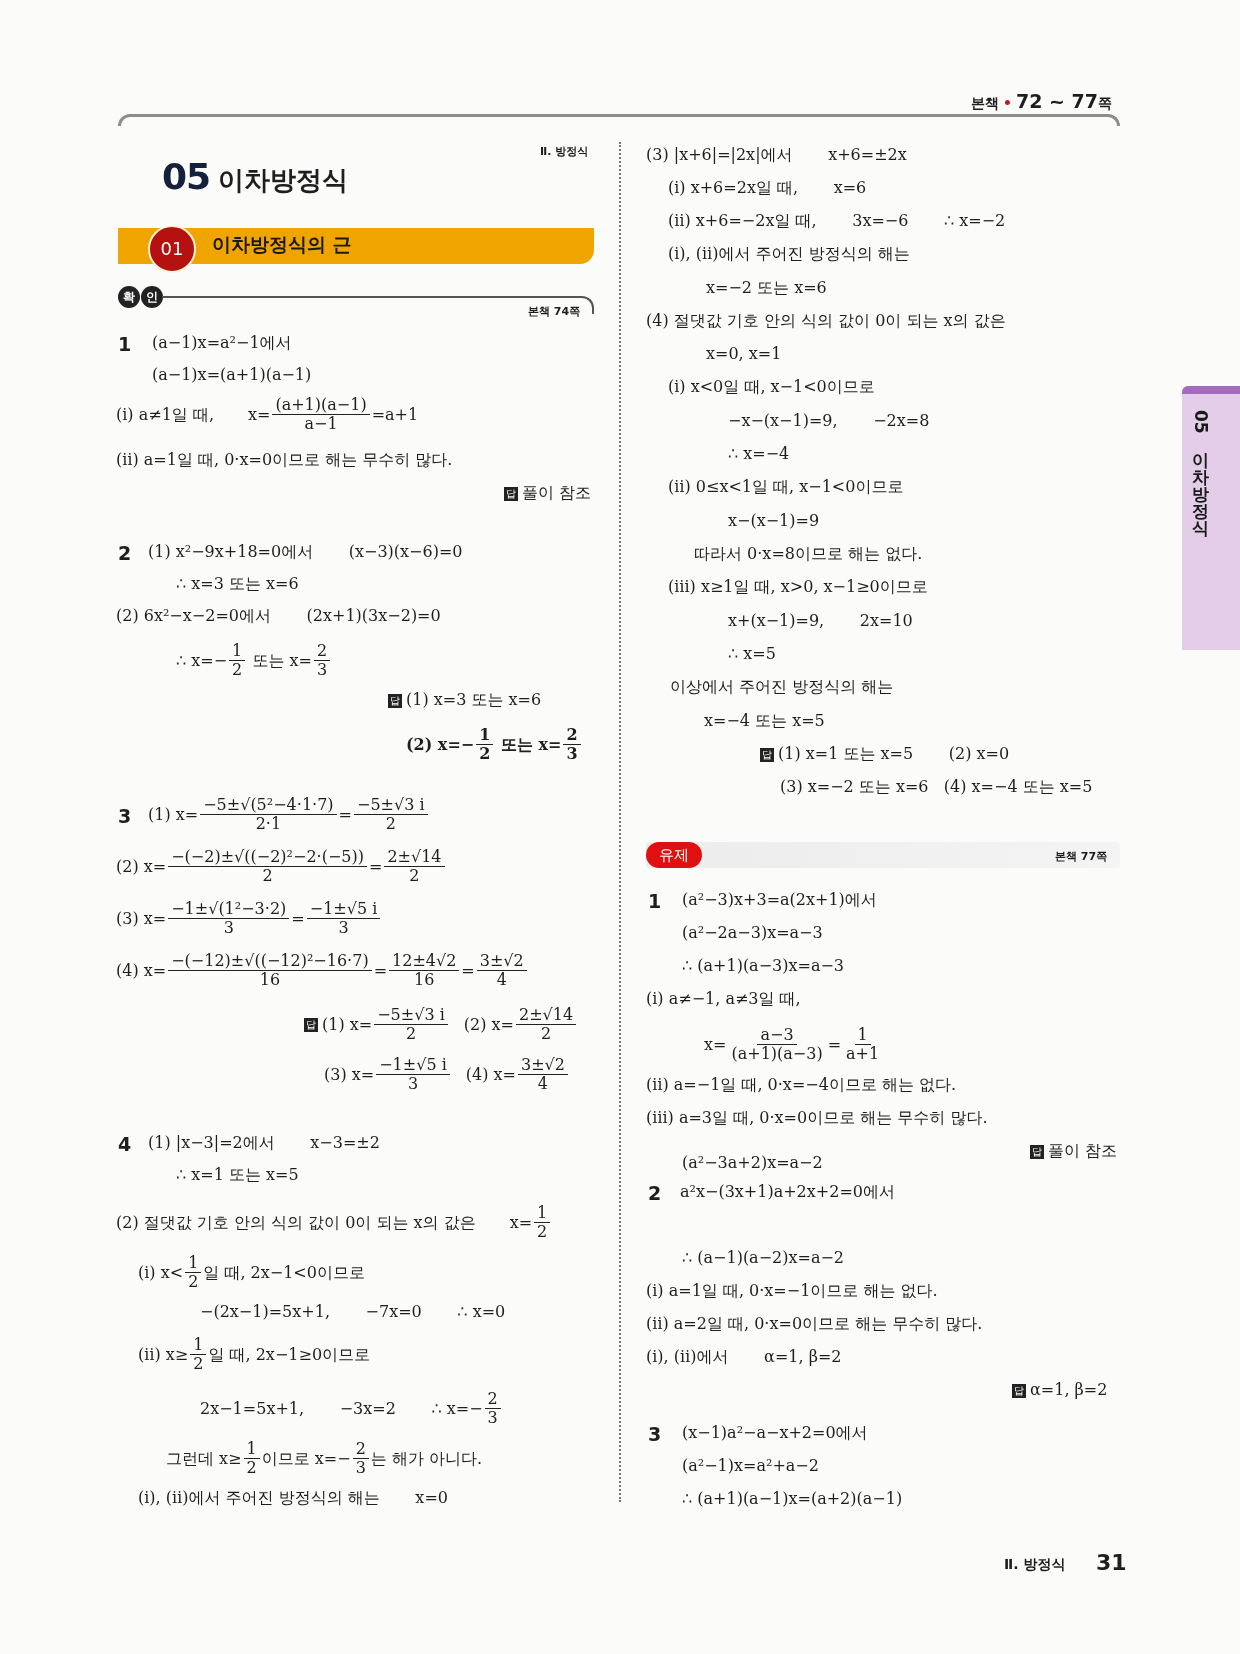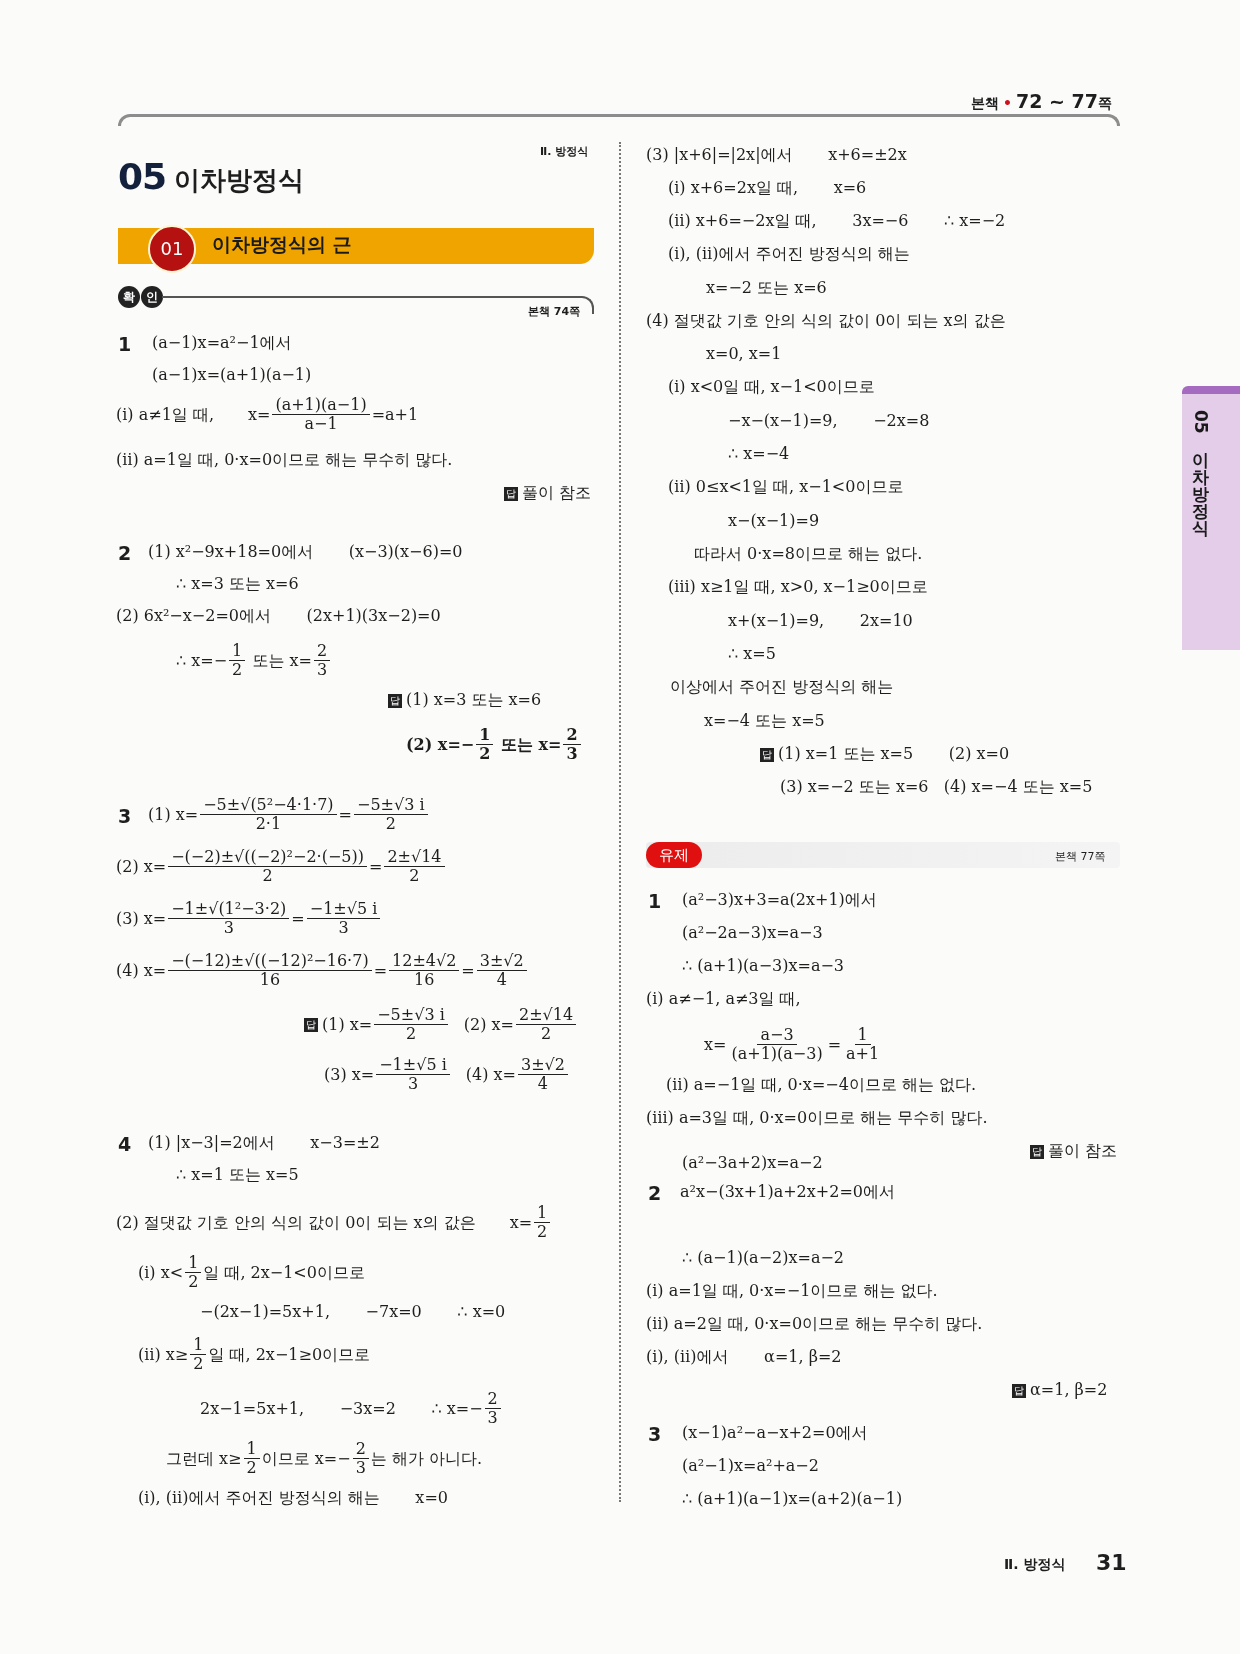--- a/index.html
+++ b/index.html
@@ -8,21 +8,21 @@
   .abs { position:absolute; }
   
   .top-line { left:118px; top:114px; width:1002px; height:12px; border-top:3px solid #8d8d8d;
               border-left:3px solid #8d8d8d; border-right:3px solid #8d8d8d; border-radius:14px 14px 0 0;
               box-sizing:border-box; }
   .book-ref { right:128px; top:90px; font-family:"DejaVu Sans", sans-serif; font-size:14px; font-weight:bold; }
   .book-ref .pages { font-size:19px; }
   .book-ref .dot { color:#d0101a; margin:0 4px; }
   .unit-tag { left:540px; top:144px; font-family:"DejaVu Sans", sans-serif; font-size:11px; font-weight:bold; }
   .chapter-title { left:118px; top:156px; font-family:"DejaVu Sans", sans-serif; font-weight:bold; font-size:26px; }
-  .chapter-title .num { color:#14213d; font-size:36px; letter-spacing:-1px; margin-right:8px; }
+  .chapter-title .num { color:#14213d; font-size:36px; letter-spacing:-1px; margin-right:8px;margin-left:44px; }
   
   .banner { left:118px; top:228px; width:476px; height:36px; background:#f0a400; border-radius:0 0 14px 0; }
   .banner-circle { left:148px; top:225px; width:48px; height:48px; border-radius:50%;
                    background:#b51111; border:2px solid #fff5d0; box-sizing:border-box;
                    color:#fff; font-family:"DejaVu Sans",sans-serif; font-size:18px; text-align:center; line-height:44px; }
   .banner-text { left:212px; top:232px; font-family:"DejaVu Sans",sans-serif; font-weight:bold; font-size:19px; color:#1a1a1a; }
   
   .check-badge { left:118px; top:286px; display:flex; gap:1px; }
   .check-badge span { width:22px; height:22px; border-radius:50%; background:#222; color:#fff;
                       font-family:"DejaVu Sans",sans-serif; font-size:12px; font-weight:bold; text-align:center; line-height:22px; }
@@ -37,21 +37,21 @@
   .ans-mark { display:inline-block; width:14px; height:14px; background:#222; color:#fff; font-size:10px;
               text-align:center; line-height:14px; margin-right:4px; font-family:"DejaVu Sans",sans-serif; vertical-align:1px; }
   
   .frac { display:inline-flex; flex-direction:column; align-items:center; vertical-align:middle; margin:0 2px; }
   .frac .n { border-bottom:1.5px solid #222; padding:0 3px; line-height:1.15; }
   .frac .d { line-height:1.15; padding:0 3px; }
   
   .yuje-bar { left:646px; top:842px; width:474px; height:26px; background:linear-gradient(90deg,#ececec,#f4f4f4); border-radius:4px; }
   .yuje-badge { left:646px; top:842px; width:56px; height:26px; border-radius:13px; background:#e01010; color:#fff;
                 font-family:"DejaVu Sans",sans-serif; font-size:15px; text-align:center; line-height:26px; }
-  .yuje-ref { left:1055px; top:849px; font-family:"DejaVu Sans",sans-serif; font-size:11px; font-weight:normal; }
+  .yuje-ref { left:1055px; top:849px; font-family:"DejaVu Sans",sans-serif; font-size:11px; font-weight:bold; }
   
   .side-tab { left:1182px; top:386px; width:58px; height:264px; background:#e3cde8; border-top:8px solid #a56bc0;
               border-radius:6px 0 0 0; box-sizing:border-box; }
   .side-tab-text { left:1190px; top:410px; writing-mode:vertical-rl; font-family:"DejaVu Sans",sans-serif;
                    font-weight:bold; font-size:17px; color:#1a1a1a; }
   
   .footer-unit { left:1004px; top:1556px; font-family:"DejaVu Sans",sans-serif; font-size:14px; font-weight:bold; }
   .footer-page { left:1096px; top:1550px; font-family:"DejaVu Sans",sans-serif; font-size:22px; font-weight:bold; }
 </style>
 </head>
@@ -277,21 +277,21 @@
   <span>x=</span>
   <span class="frac">
       <span class="n">a−3</span>
       <span class="d">(a+1)(a−3)</span>
     </span>=
   <span class="frac">
       <span class="n">1</span>
       <span class="d">a+1</span>
     </span>
 </div>
-<div class="abs line" style="left:646px;top:1077px;margin-left:20px;">(ⅱ) a=−1일 때, 0·x=−4이므로 해는 없다.</div>
+<div class="abs line" style="left:646px;top:1077px;">(ⅱ) a=−1일 때, 0·x=−4이므로 해는 없다.</div>
 <div class="abs line" style="left:646px;top:1110px;">(ⅲ) a=3일 때, 0·x=0이므로 해는 무수히 많다.</div>
 <div class="abs line" style="left:1030px;top:1143px;"><span class="ans-mark">답</span><span>풀이 참조</span></div>
 
 <div class="abs qnum" style="left:648px;top:1182px;">2</div>
 <div class="abs line" style="left:680px;top:1184px;">a²x−(3x+1)a+2x+2=0에서</div>
 <div class="abs line" style="left:682px;top:1155px;">(a²−3a+2)x=a−2</div>
 <div class="abs line" style="left:682px;top:1250px;">∴ (a−1)(a−2)x=a−2</div>
 <div class="abs line" style="left:646px;top:1283px;">(ⅰ) a=1일 때, 0·x=−1이므로 해는 없다.</div>
 <div class="abs line" style="left:646px;top:1316px;">(ⅱ) a=2일 때, 0·x=0이므로 해는 무수히 많다.</div>
 <div class="abs line" style="left:646px;top:1349px;white-space:pre;text-align:right;">(ⅰ), (ⅱ)에서       α=1, β=2</div>

